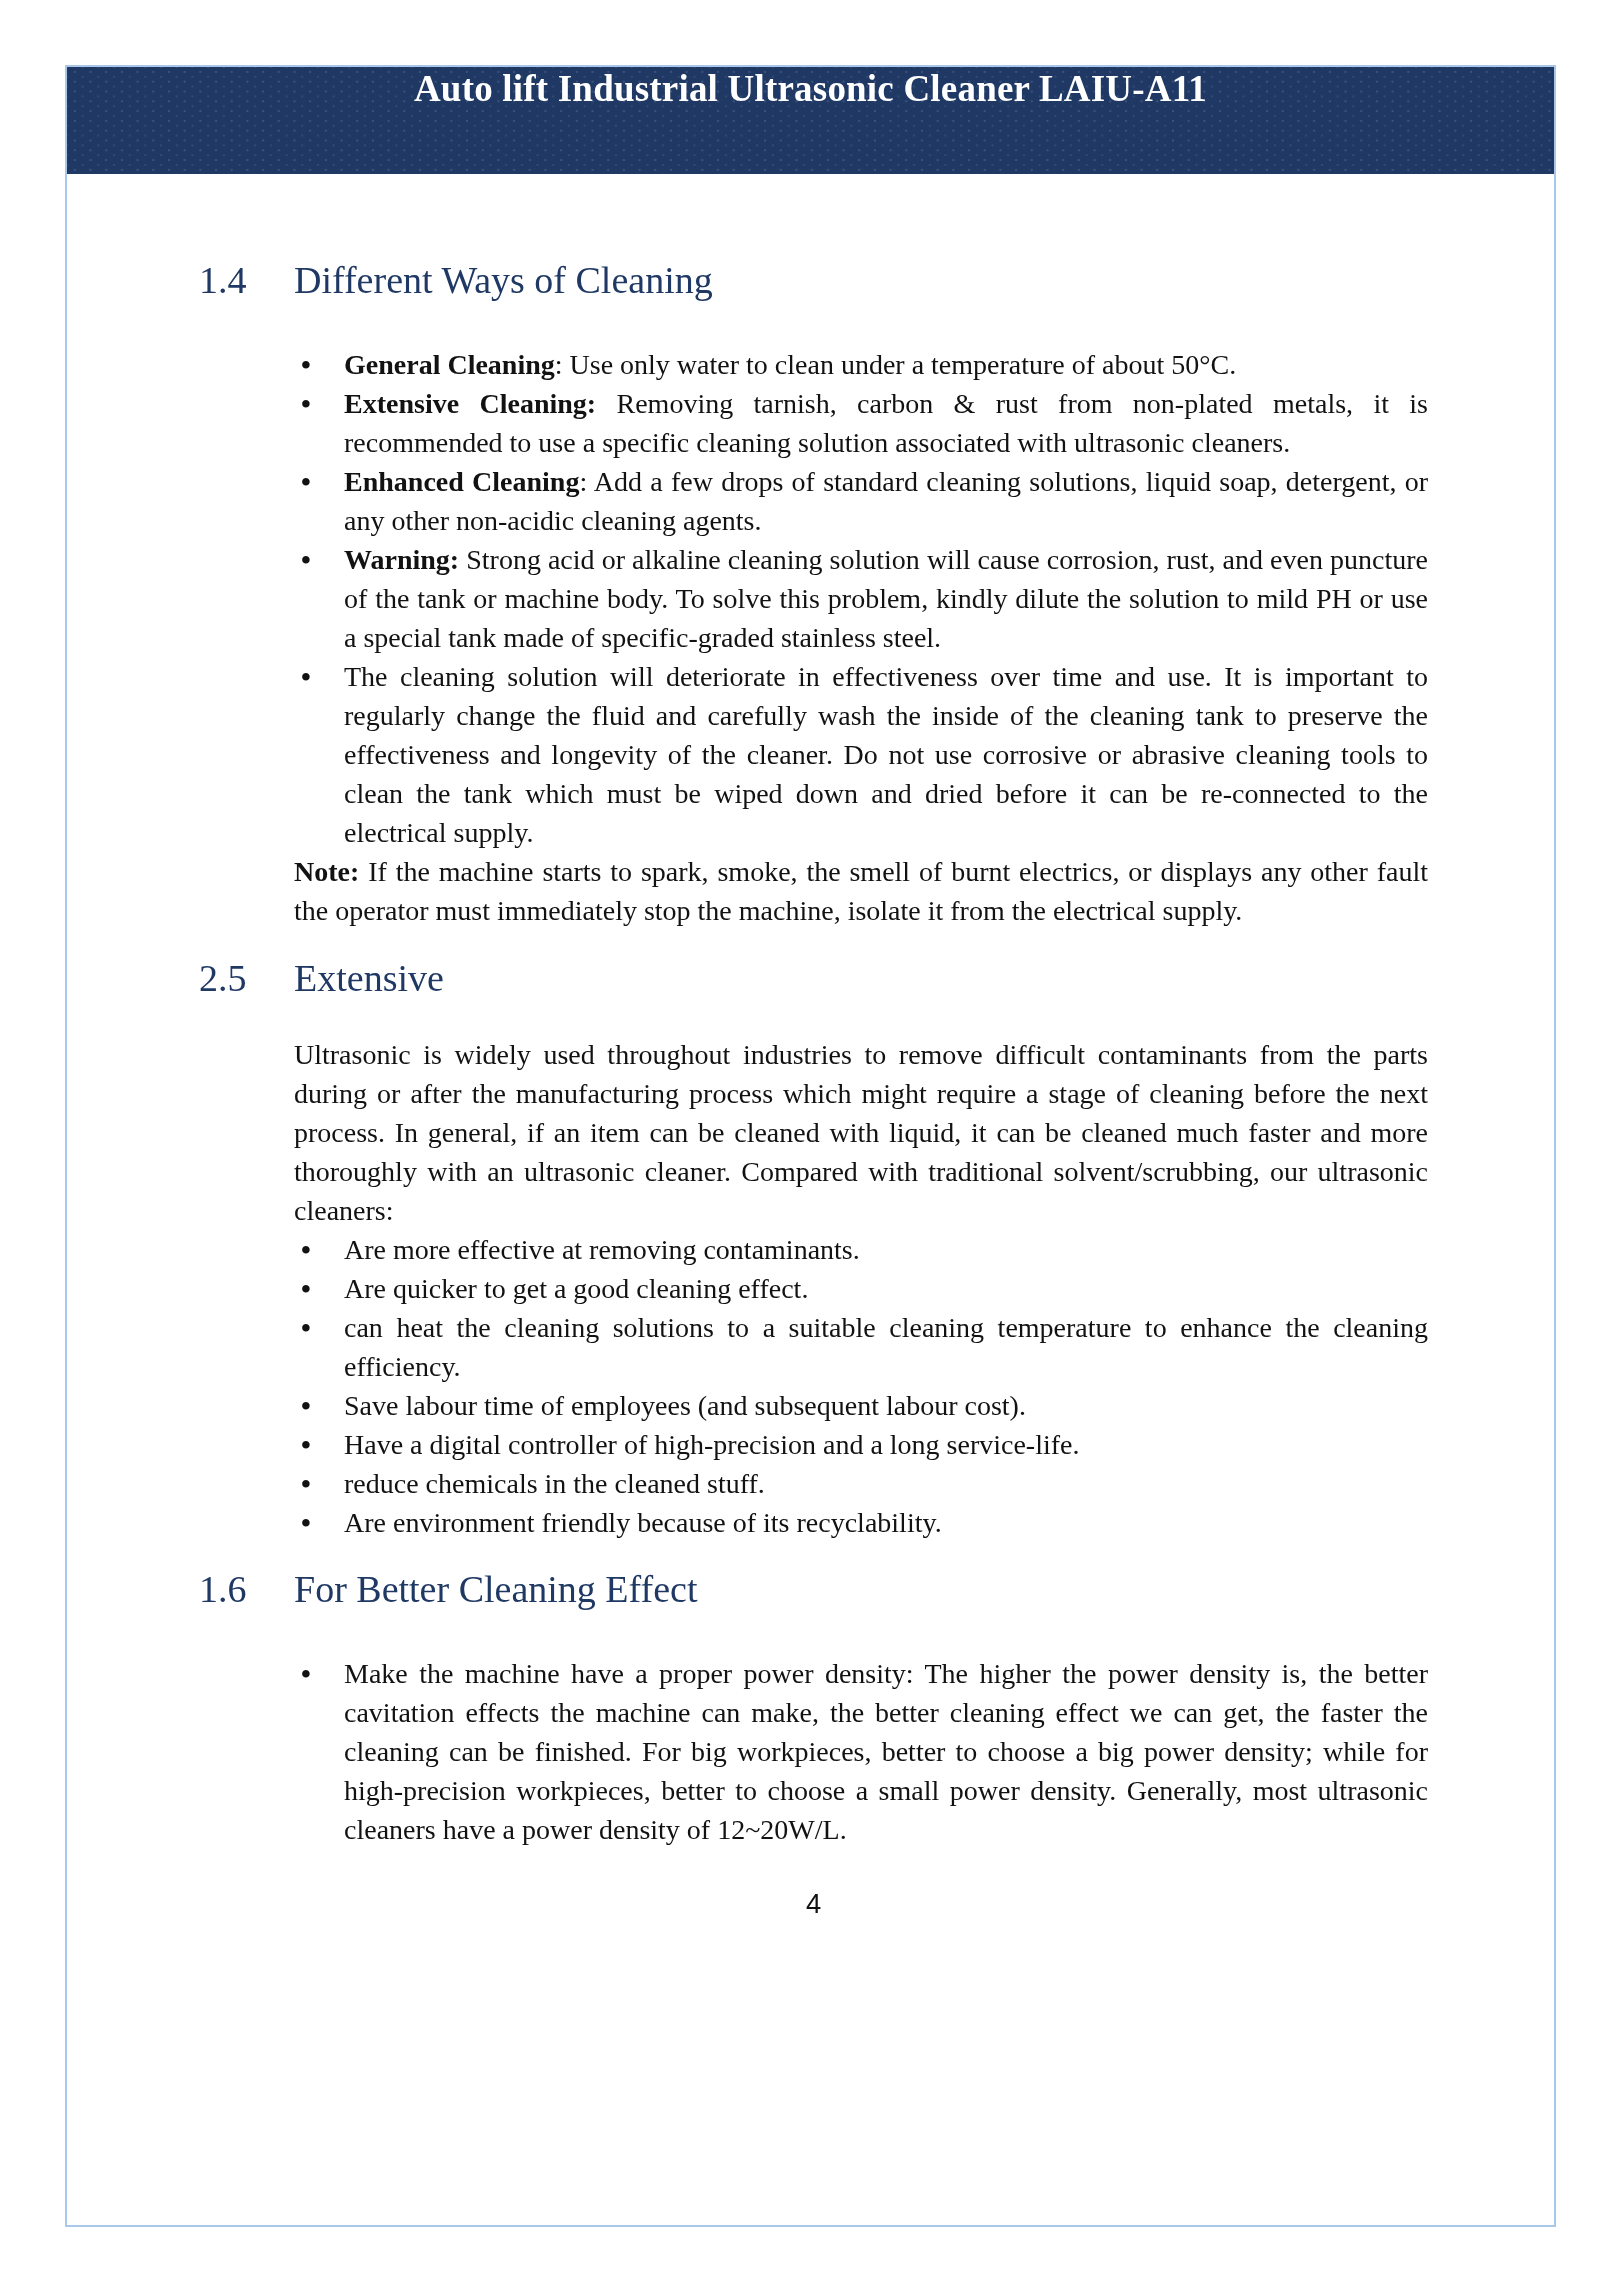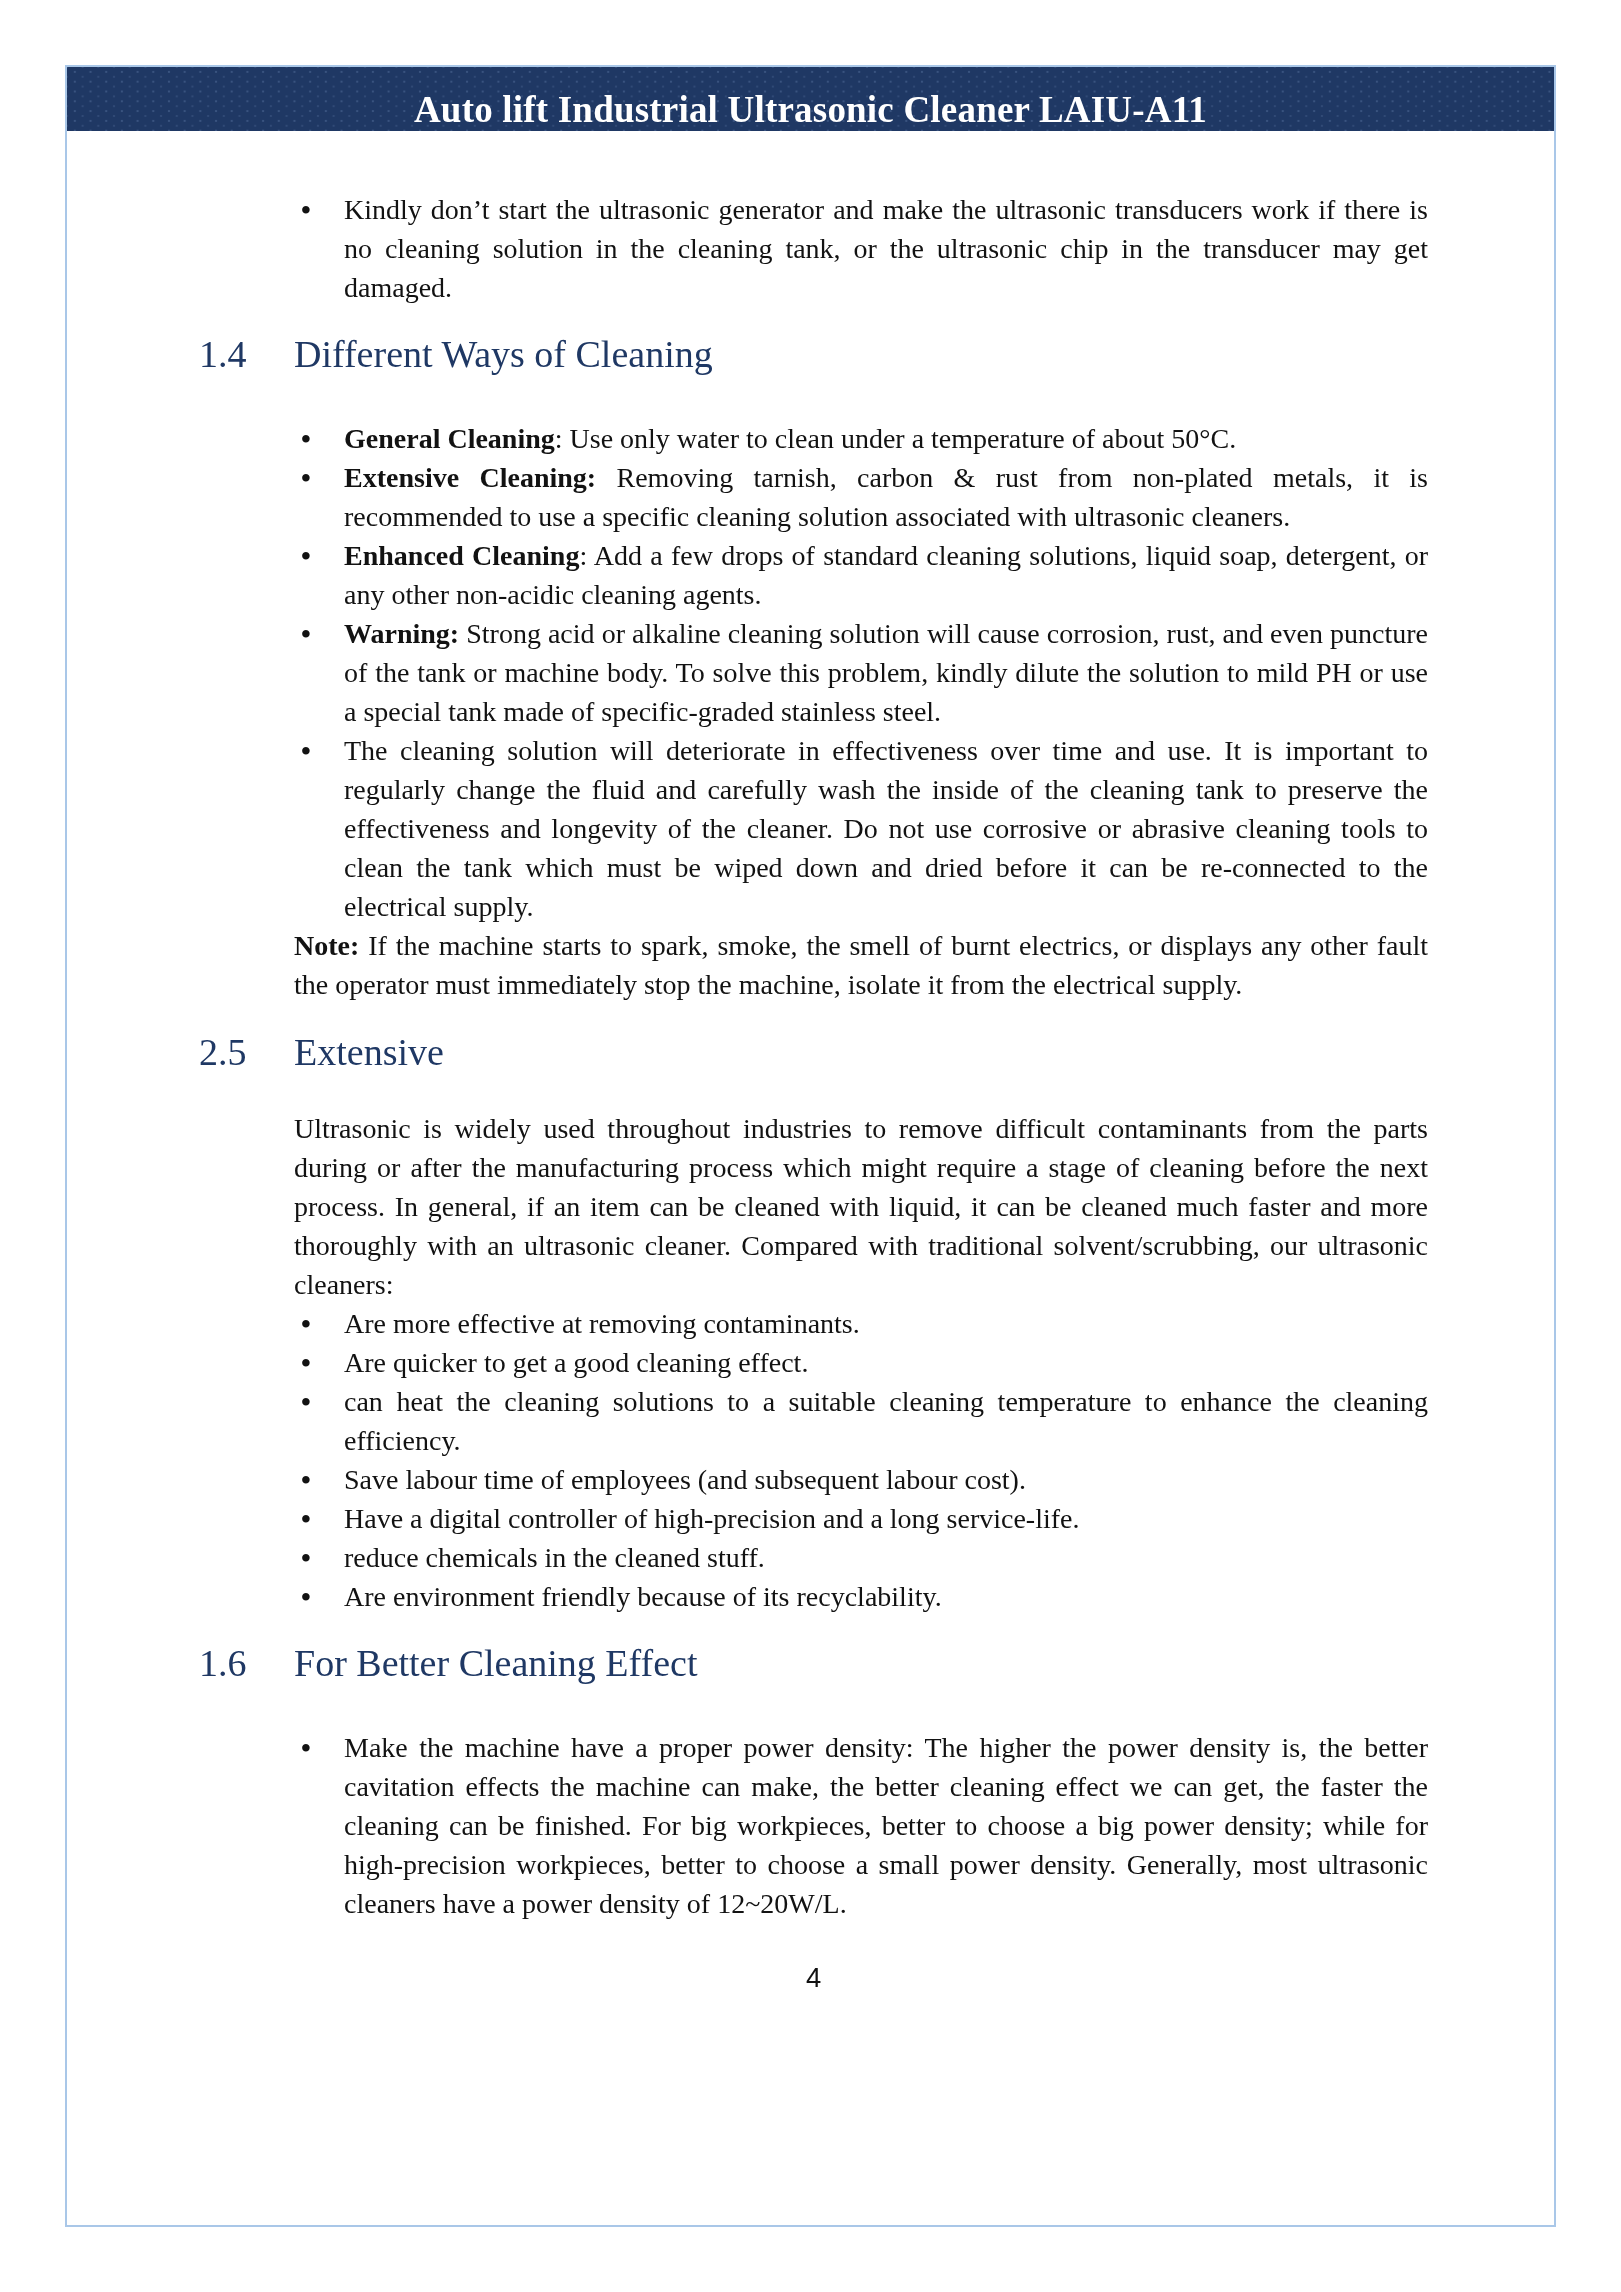--- a/index.html
+++ b/index.html
@@ -12,28 +12,28 @@
     overflow:hidden;
   }
   .frame{
     position:absolute;left:65px;top:65px;
     width:1491px;height:2162px;
     border:2.9px solid #a9c7e8;
     box-sizing:border-box;
     background:#ffffff;
   }
   .banner{
-    height:64px;
+    height:107px;
     background-color:#1f3864;
     background-image:
       radial-gradient(rgba(150,178,225,0.22) 1.2px, transparent 1.7px),
       radial-gradient(rgba(150,178,225,0.14) 1.2px, transparent 1.7px);
     background-size:15.7px 9.8px;
     background-position:0 0,7.8px 4.9px;
-    display:flex;align-items:flex-end;justify-content:center;
+    display:flex;align-items:flex-start;justify-content:center;
   }
   .banner-title{
     margin:0;
     color:#ffffff;
     font-size:37px;
     font-weight:bold;
     letter-spacing:0.2px;
   }
   .content{
     padding:59px 126px 0 132px;
@@ -84,26 +84,20 @@
 
 <div class="page">
   <div class="frame">
 
     <header class="banner">
       <h1 class="banner-title">Auto lift Industrial Ultrasonic Cleaner LAIU-A11</h1>
     </header>
 
     <main class="content">
 
-      <ul class="blist intro">
-        <li>
-          <span class="dot"></span>
-          <b></b><span>Kindly don’t start the ultrasonic generator and make the ultrasonic transducers work if there is no cleaning solution in the cleaning tank, or the ultrasonic chip in the transducer may get damaged.</span>
-        </li>
-      </ul>
 
       <section class="section">
         <div class="sec-head">
           <span class="sec-num">1.4</span>
           <span class="sec-title">Different Ways of Cleaning</span>
         </div>
         <ul class="blist sec-list">
           <li>
             <span class="dot"></span>
             <b>General Cleaning</b><span>: Use only water to clean under a temperature of about 50°C.</span>

